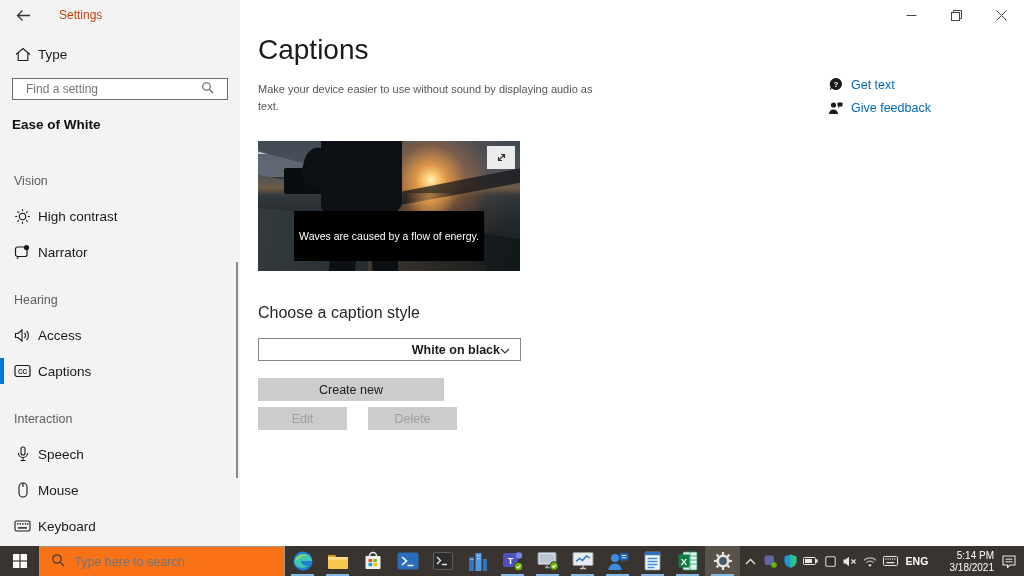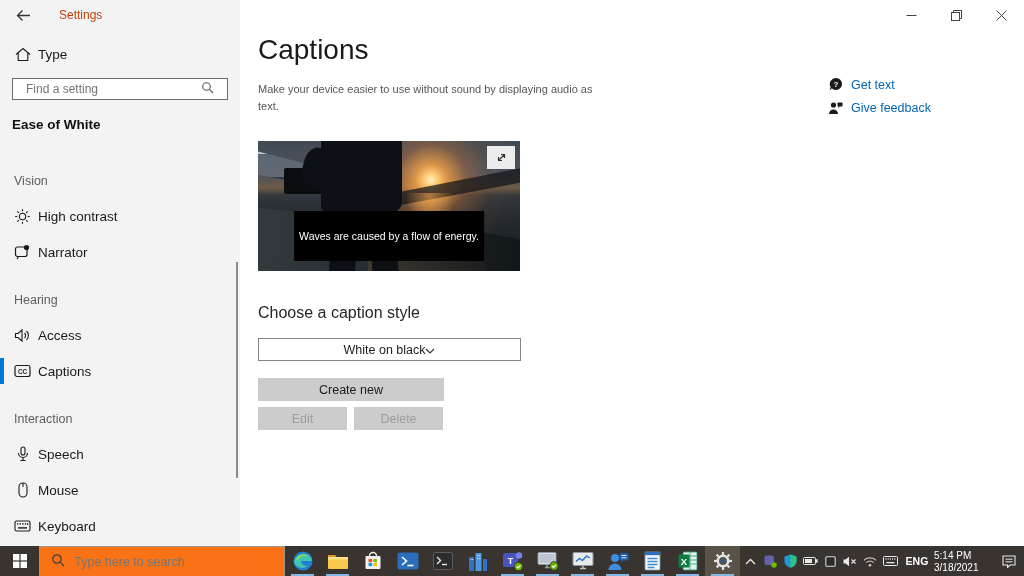--- a/index.html
+++ b/index.html
@@ -59,44 +59,44 @@
   .p-leg { position:absolute; top:55%; width:10%; height:46%; background:#0c0f13; }
   .p-leg.l { left:28%; transform:rotate(4deg); }
   .p-leg.r { left:43%; transform:rotate(-3deg); }
   .cap-strip { position:absolute; left:50%; transform:translateX(-50%); bottom:8%;
     background:#000; color:#fff; font-size:10.5px; padding:19px 5px; white-space:nowrap; }
   .expand-btn { position:absolute; top:5px; right:5px; width:28px; height:23px;
     background:rgba(244,244,244,0.95); display:flex; align-items:center; justify-content:center; }
 
   .style-heading { margin-top:33px; font-size:16px; font-weight:400; color:#262626; }
   .dropdown { margin-top:16px; width:263px; height:23px; border:1px solid #858585; background:#fff;
-    display:flex; align-items:center; justify-content:center; padding:0 10px; font-size:12.5px; color:#1b1b1b; }
+    display:flex; align-items:center; justify-content:flex-end; padding:0 10px; font-size:12.5px; color:#1b1b1b;font-weight:bold; }
   .btn-create { margin-top:17px; width:186px; height:23px; background:#cccccc; border:none;
     font-size:12.5px; color:#1c1c1c; font-family:inherit; display:block; }
-  .row-btns { margin-top:6px; display:flex; gap:7px; }
+  .row-btns { margin-top:6px; display:flex; gap:21px; }
   .btn-sm { width:89px; height:23px; background:#cccccc; border:none; font-size:12.5px; color:#9d9d9d; font-family:inherit; }
 
   .help { position:absolute; top:77px; left:587px; display:flex; flex-direction:column; gap:8px; }
   .help-row { display:flex; align-items:center; gap:7px; font-size:12.5px; color:#0066b4; cursor:pointer; }
   .help-row .hic { width:17px; display:flex; justify-content:center; }
 
   
   .taskbar { height:30px; background:#393430; display:flex; align-items:stretch; position:relative; }
   .start { width:40px; display:flex; align-items:center; justify-content:center; }
   .tb-search { width:250px; background:#f97316; border:1px solid #9a958e; border-bottom:none;
     display:flex; align-items:center; gap:9px; padding:0 11px; }
   .tb-search input { border:none; outline:none; background:transparent; flex:1; font-size:12.5px; color:#3c3c3c; font-family:inherit; }
   .tb-apps { display:flex; }
   .tb-app { width:35px; display:flex; align-items:center; justify-content:center; position:relative; }
   .tb-app.running::after { content:''; position:absolute; bottom:0; left:6px; right:6px; height:2.5px; background:#83b7e4; }
   .tb-app.active { background:#585249; }
   .tray { margin-left:auto; display:flex; align-items:center; }
   .tray-ic { width:20px; height:30px; display:flex; align-items:center; justify-content:center; }
   .lang { width:34px; text-align:center; color:#fff; font-size:10.5px; font-weight:bold; }
-  .clock { width:60px; text-align:left; color:#fff; font-size:10px; line-height:12px; padding-top:1px; }
+  .clock { width:60px; text-align:right; color:#fff; font-size:10px; line-height:12px; padding-top:1px; }
   .action { width:30px; height:30px; display:flex; align-items:center; justify-content:center; }
 </style>
 </head>
 <body>
 
 <div class="window">
 
   <div class="sidebar">
     <div class="titlebar-left">
       <span class="back-btn">

